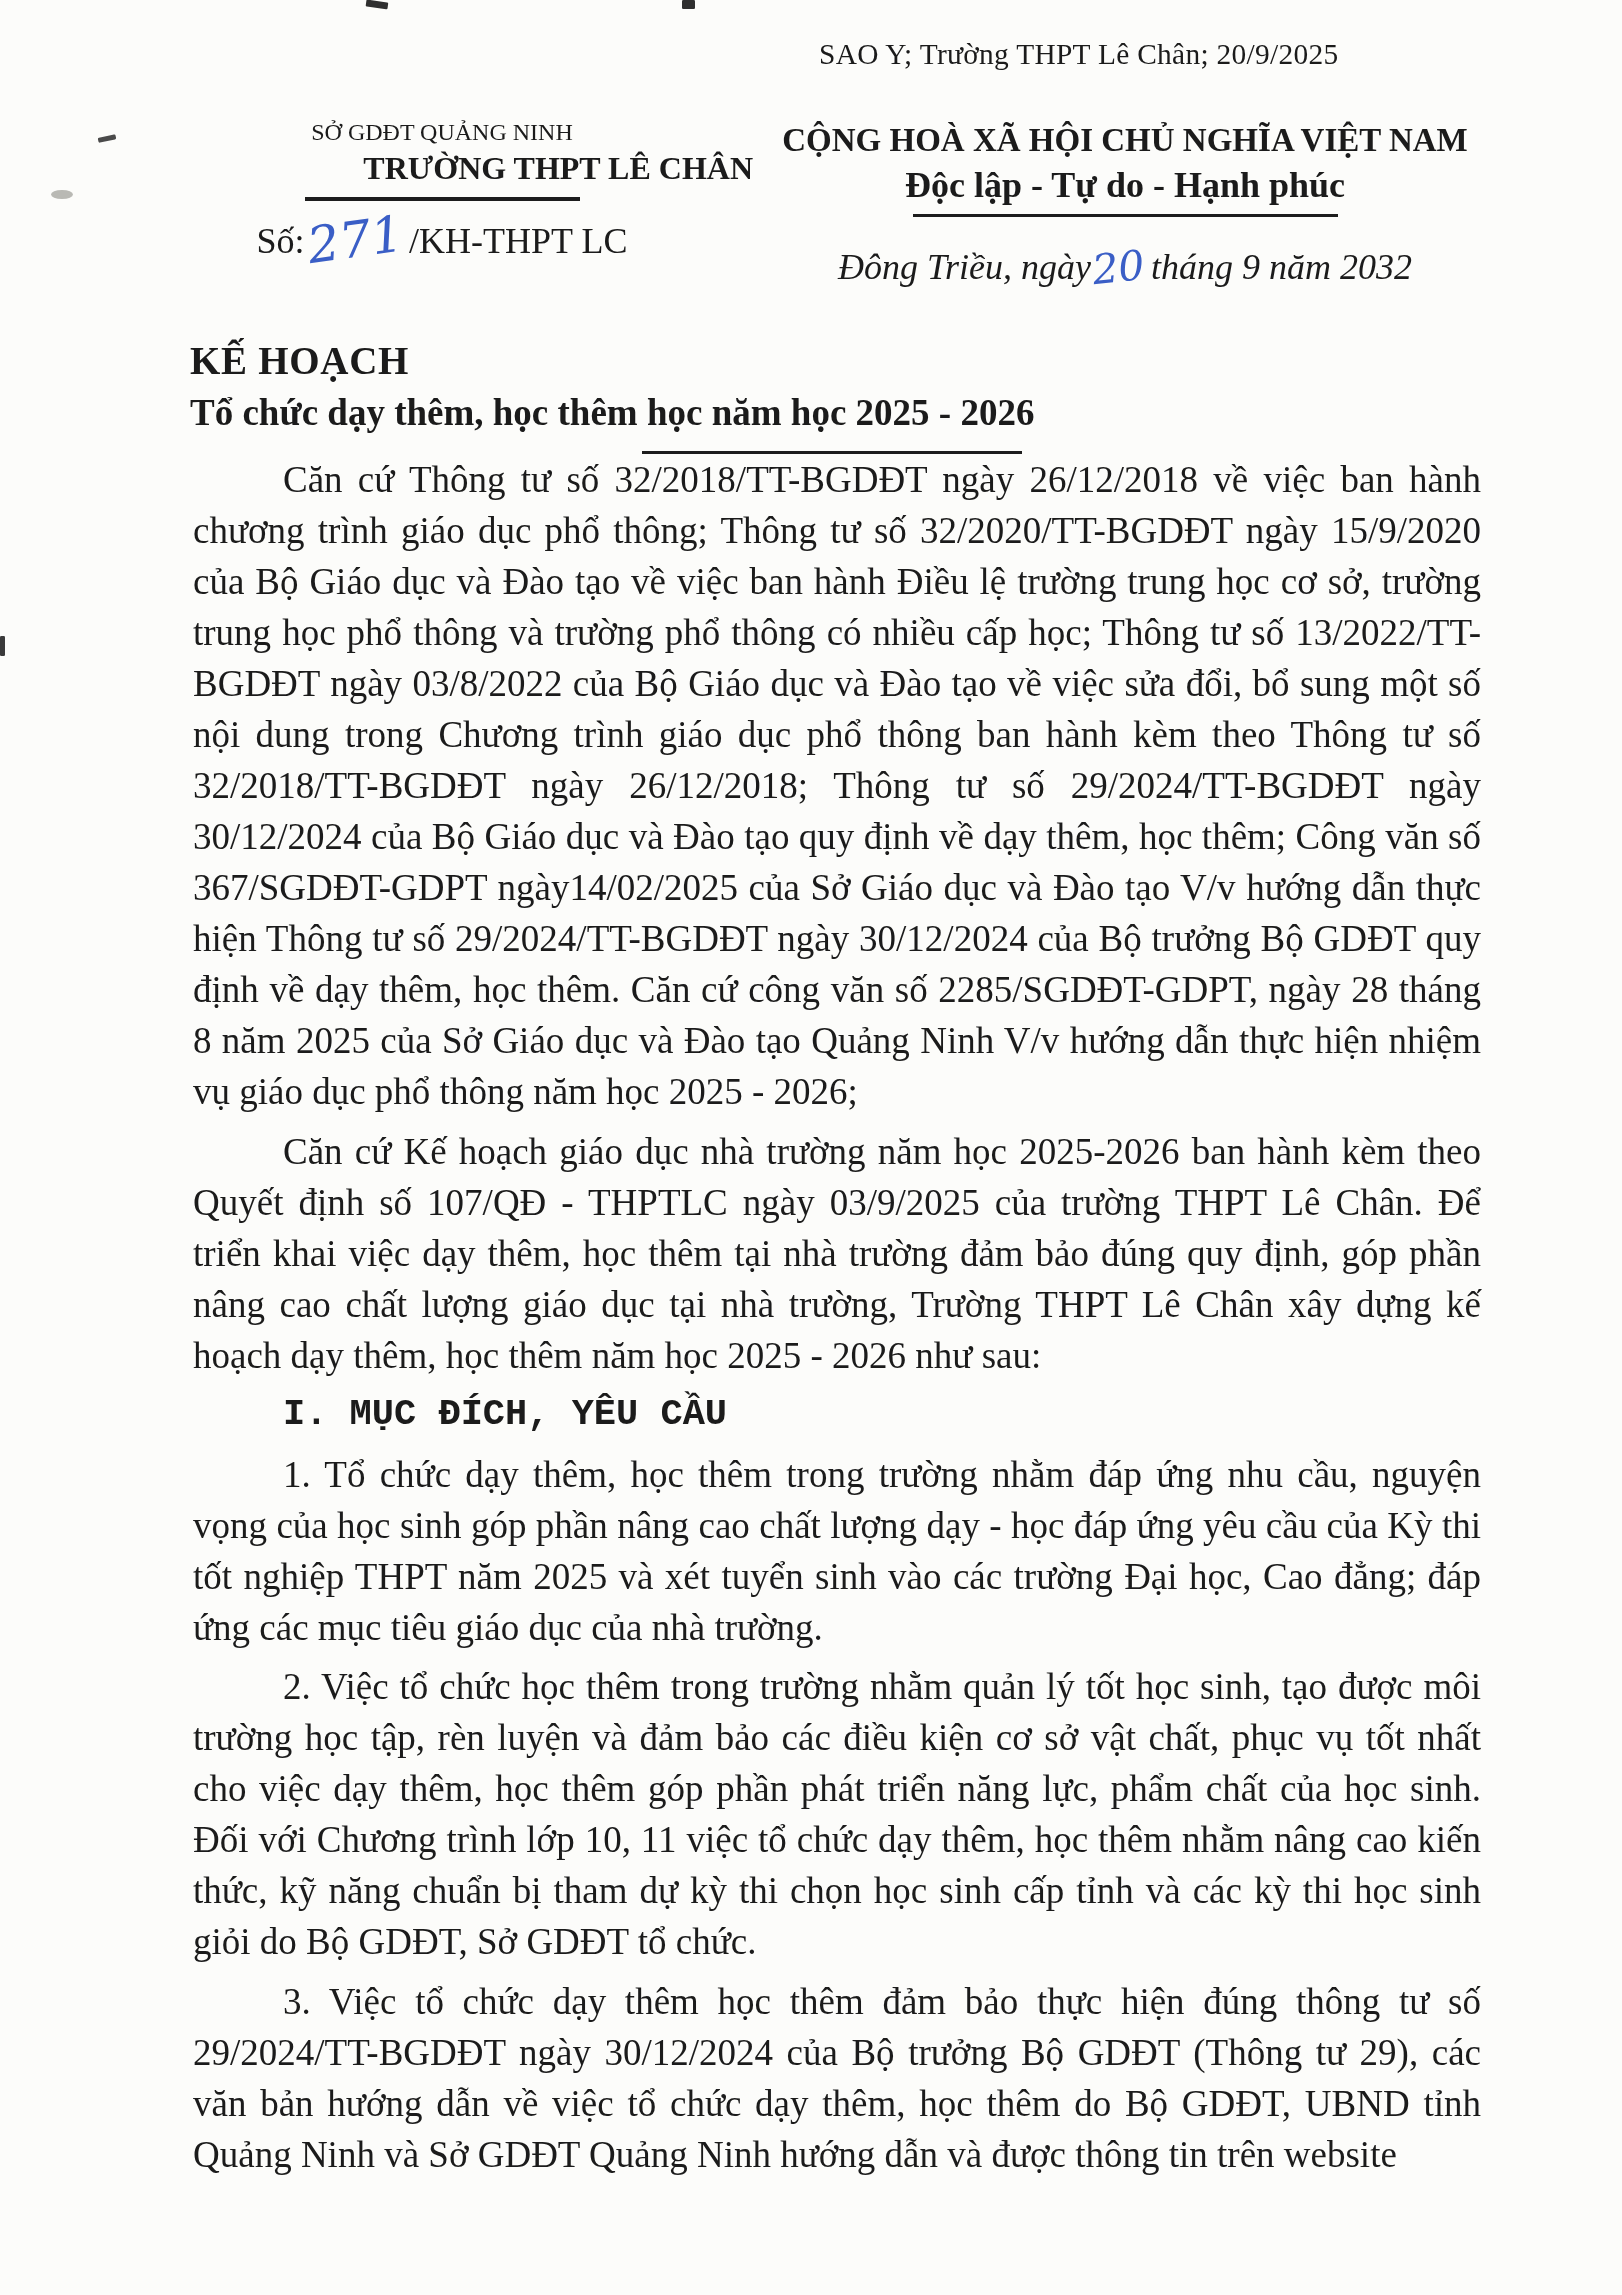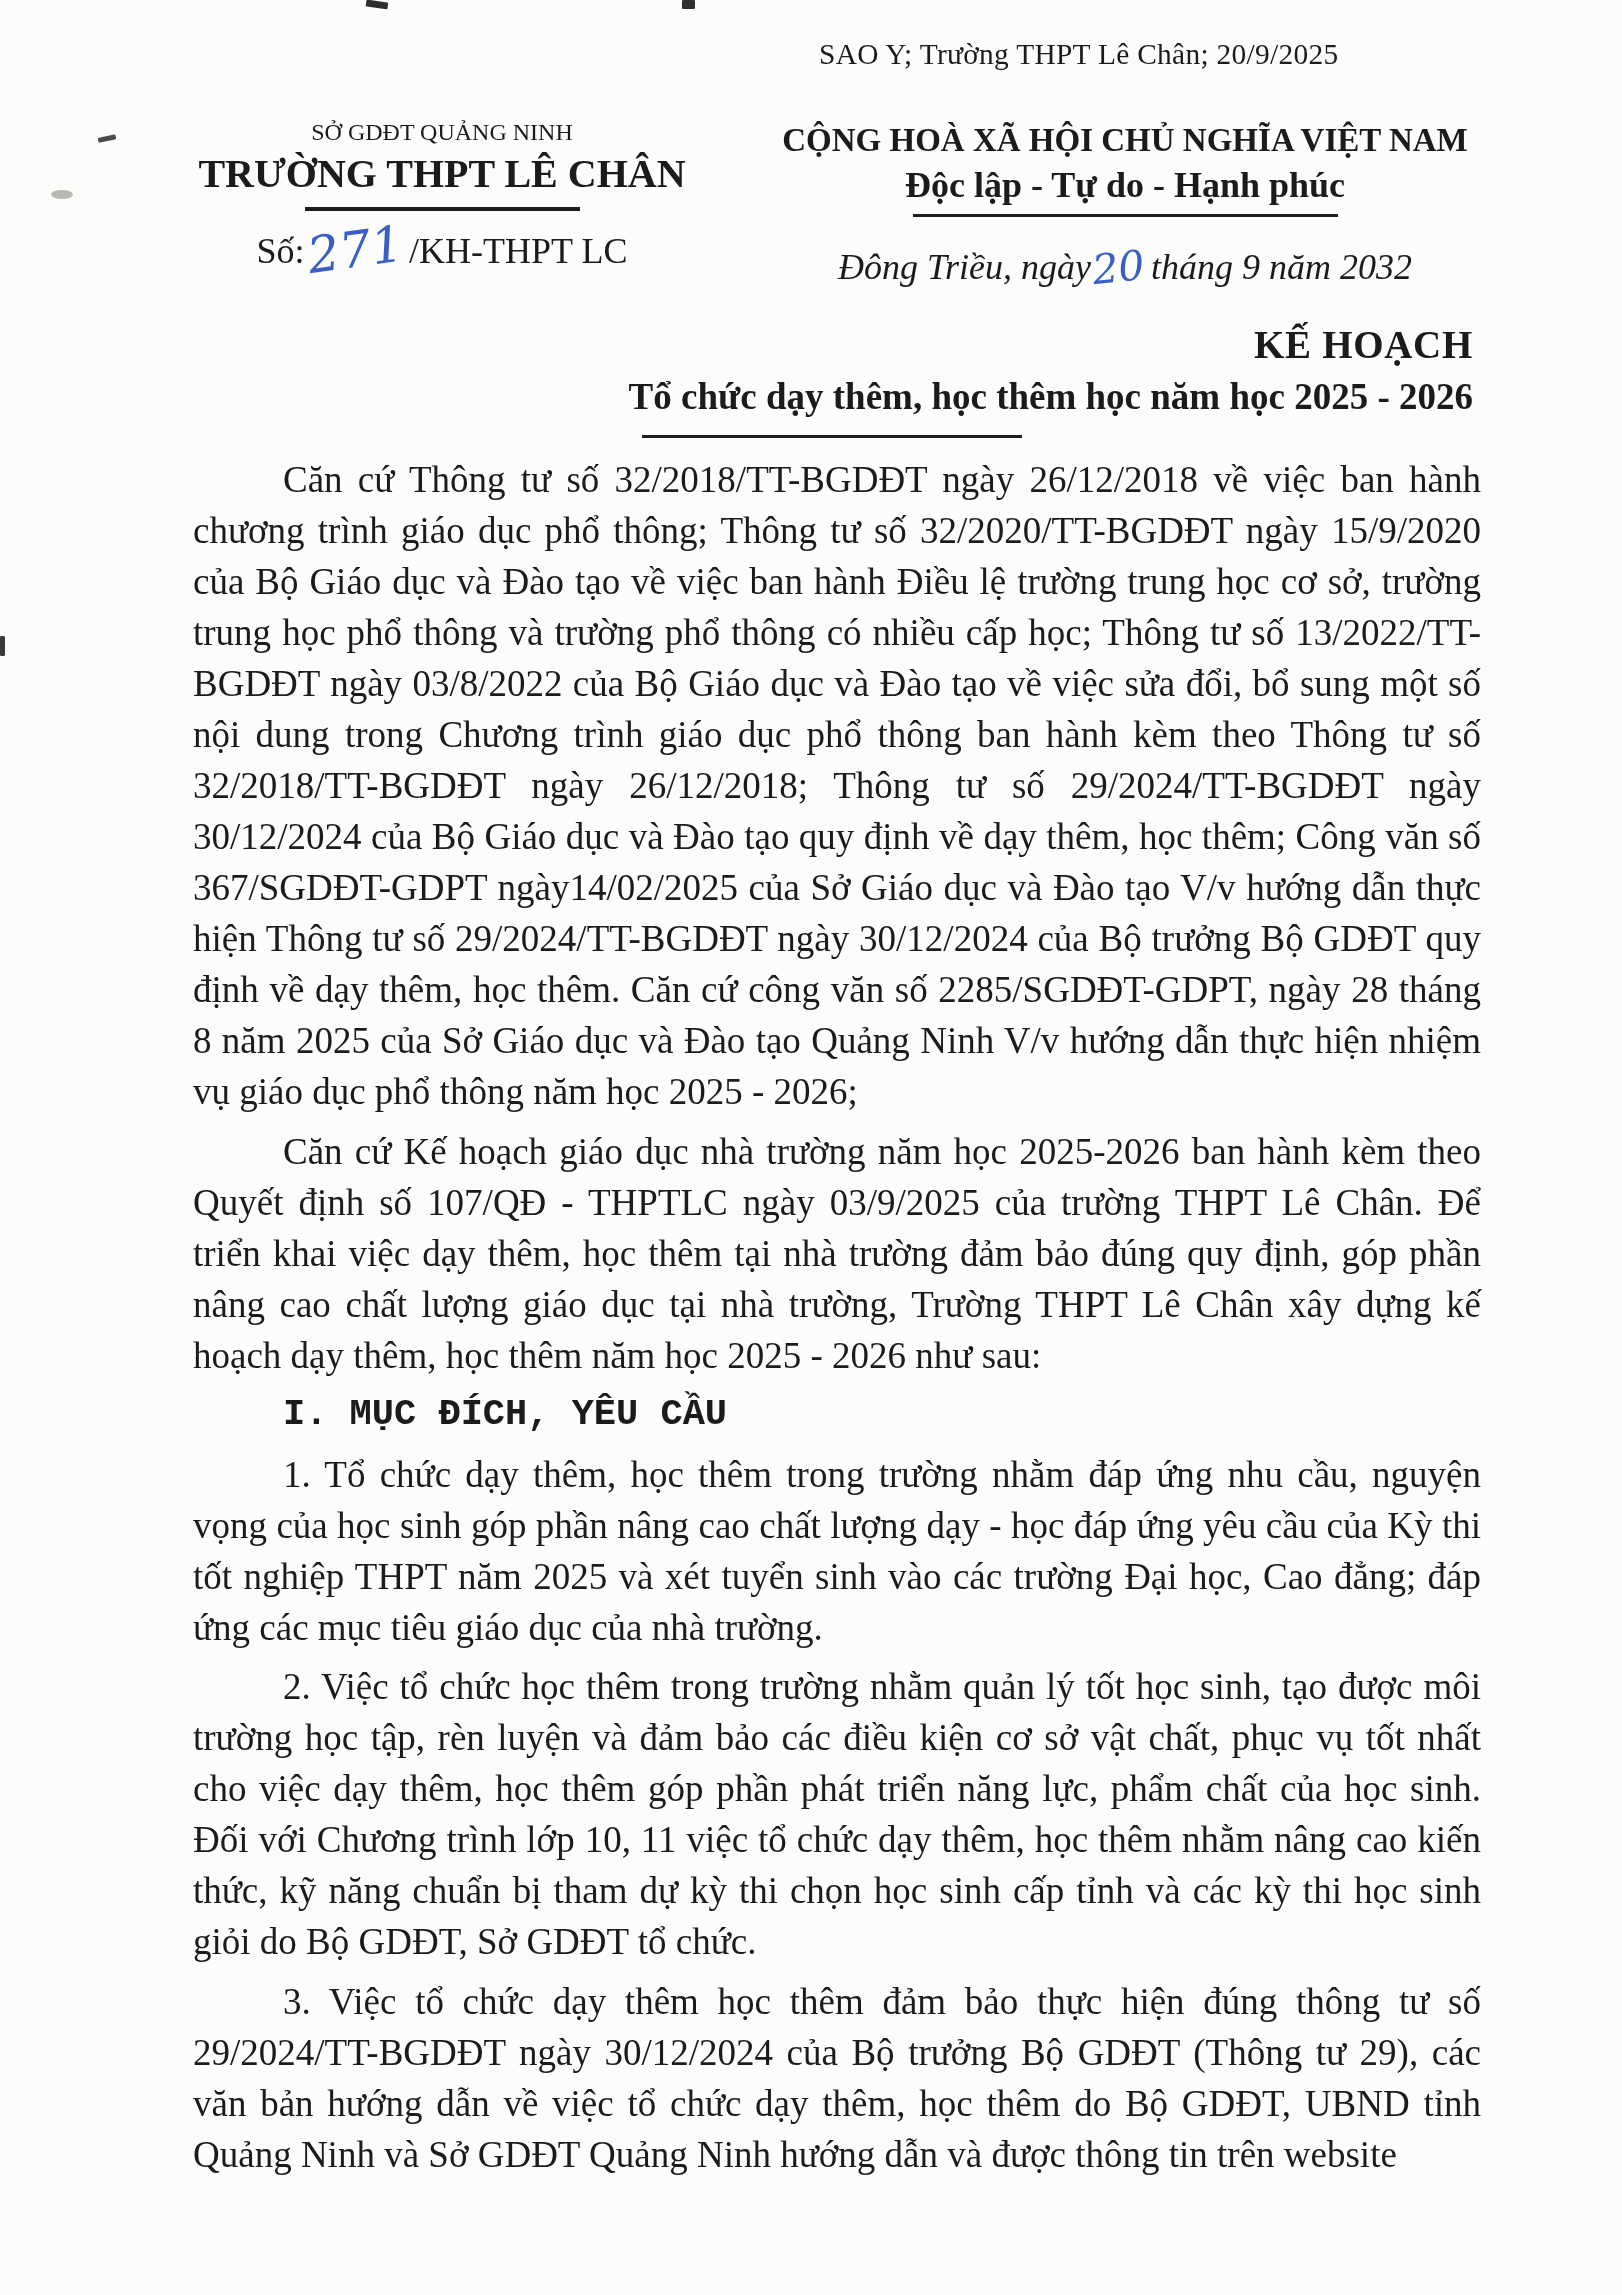--- a/index.html
+++ b/index.html
@@ -9,36 +9,36 @@
     background:#fcfcfa;
     font-family:"Liberation Serif","DejaVu Serif",serif;
     color:#1b1b1b;
   }
   .copy-stamp{
     position:absolute;left:819px;top:38px;
     font-size:29.4px;letter-spacing:0.3px;white-space:nowrap;
   }
   .header-left{position:absolute;left:131px;top:119px;width:622px;text-align:center;}
   .org-parent{font-size:24px;}
-  .org-name{font-size:40px;font-weight:bold;margin-top:3.9px;}
+  .org-name{font-size:32px;font-weight:bold;margin-top:3.9px;text-align:right;}
   .rule{height:3.3px;background:#1d1d1d;}
   .rule-left{width:275px;margin:10.5px auto 0;}
   .doc-number{margin-top:19.6px;font-size:36px;white-space:nowrap;}
   .header-right{position:absolute;left:775px;top:122px;width:700px;text-align:center;}
   .motto1{font-size:33px;font-weight:bold;white-space:nowrap;}
   .motto2{font-size:36px;font-weight:bold;margin-top:5.2px;}
   .rule-right{width:425px;margin:7.9px auto 0;}
   .date-line{margin-top:29px;font-size:36px;font-style:italic;white-space:nowrap;}
   .handwritten{
     font-style:italic;color:#3a5ec6;font-family:"DejaVu Serif",serif;
     display:inline-block;line-height:0;
   }
   .hw-number{font-size:50px;transform:rotate(-8deg) translateY(3.9px);margin:0 6.5px 0 2.6px;}
   .hw-day{font-size:41px;transform:rotate(-6deg) translateY(2.6px);margin:0 6.5px 0 1.3px;}
-  .title-block{position:absolute;left:190px;top:322px;width:1283px;text-align:right;}
+  .title-block{position:absolute;left:190px;top:338px;width:1283px;text-align:left;}
   .title-heading{font-size:39px;font-weight:bold;letter-spacing:0.7px;}
   .title-subtitle{font-size:37px;font-weight:bold;margin-top:7.9px;font-family:Liberation Serif, serif;}
   .rule-title{width:380px;margin:17px auto 0;}
   .body-text{
     position:absolute;left:193px;top:454px;width:1288px;
     font-size:37px;line-height:51px;text-align:justify;
   }
   .body-text p{margin:0 0 8.5px 0;text-indent:90px;}
   .section-heading{font-weight:bold;margin:3.9px 0 6.5px 0;font-family:Liberation Mono, monospace;}
   .artifact{position:absolute;background:#2f2f2f;border-radius:1.3px;}

